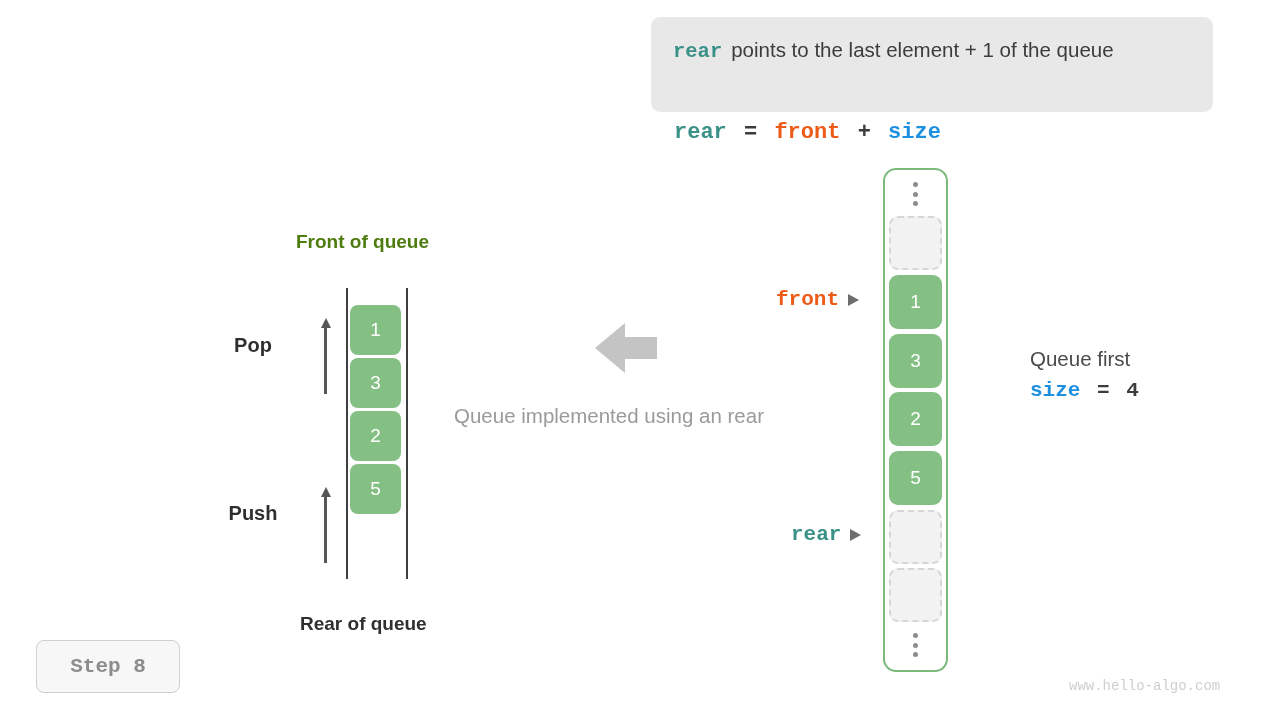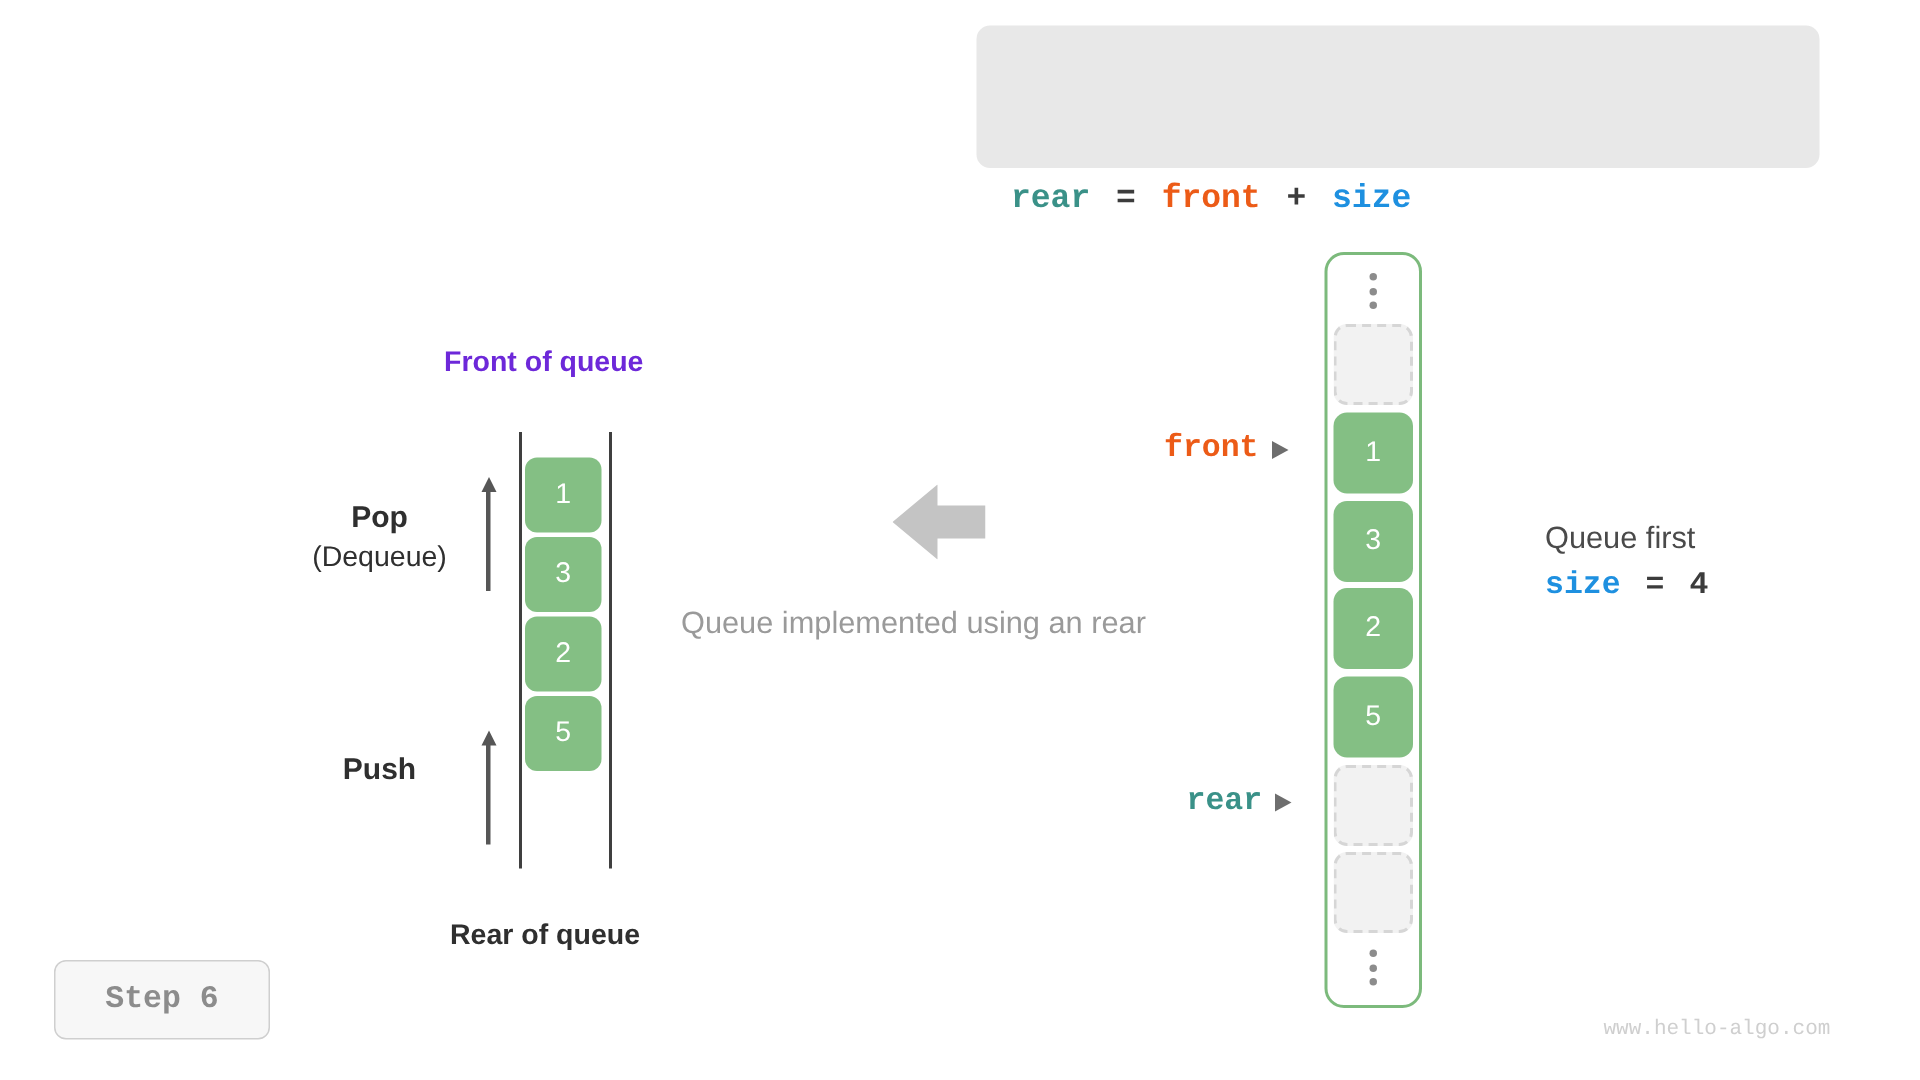--- a/index.html
+++ b/index.html
@@ -58,21 +58,21 @@
   }
   #formula span { margin: 0 2px; }
 
   
   #front-of-queue-label {
     position: absolute;
     left: 296px;
     top: 231px;
     font-size: 19px;
     font-weight: bold;
-    color: #6d28d9;
+    color: #4d7c0f;
     white-space: nowrap;
   }
   #rear-of-queue-label {
     position: absolute;
     left: 300px;
     top: 613px;
     font-size: 19px;
     font-weight: bold;
     color: #2f2f2f;
     white-space: nowrap;
@@ -291,20 +291,23 @@
     font-family: "Liberation Mono", "DejaVu Sans Mono", monospace;
     font-size: 14px;
     color: #cfcfcf;
     white-space: nowrap;
   }
 </style>
 </head>
 <body>
 
 <div id="legend-box">
+  <div class="legend-line">
+    <span class="kw kw-rear">rear</span><span class="legend-text">points to the last element + 1 of the queue</span>
+  </div>
 </div>
 
 <div id="formula">
   <span class="kw-rear">rear</span>
   <span>=</span>
   <span class="kw-front">front</span>
   <span>+</span>
   <span class="kw-size">size</span>
 </div>
 
@@ -317,21 +320,20 @@
 <div class="qcell" style="top:358px">3</div>
 <div class="qcell" style="top:411px">2</div>
 <div class="qcell" style="top:464px">5</div>
 
 <div class="oparrow" id="pop-arrow">
   <div class="head"></div>
     <div class="shaft"></div>
 </div>
 <div class="op-label" id="pop-label">
   <span class="main">Pop</span>
-  <span class="sub">(Dequeue)</span>
 </div>
 
 <div class="oparrow" id="push-arrow">
   <div class="head"></div>
     <div class="shaft"></div>
 </div>
 <div class="op-label" id="push-label">
   <span class="main">Push</span>
 </div>
 
@@ -375,15 +377,15 @@
 
 <div id="queue-size-block">
   <div id="queue-size-title">Queue first</div>
   <div id="queue-size-expr">
     <span class="kw-size">size</span>
     <span>=</span>
     <span>4</span>
   </div>
 </div>
 
-<div id="step-badge">Step 6</div>
+<div id="step-badge">Step 8</div>
 
 <div id="watermark">www.hello-algo.com</div>
 
 </body></html>

